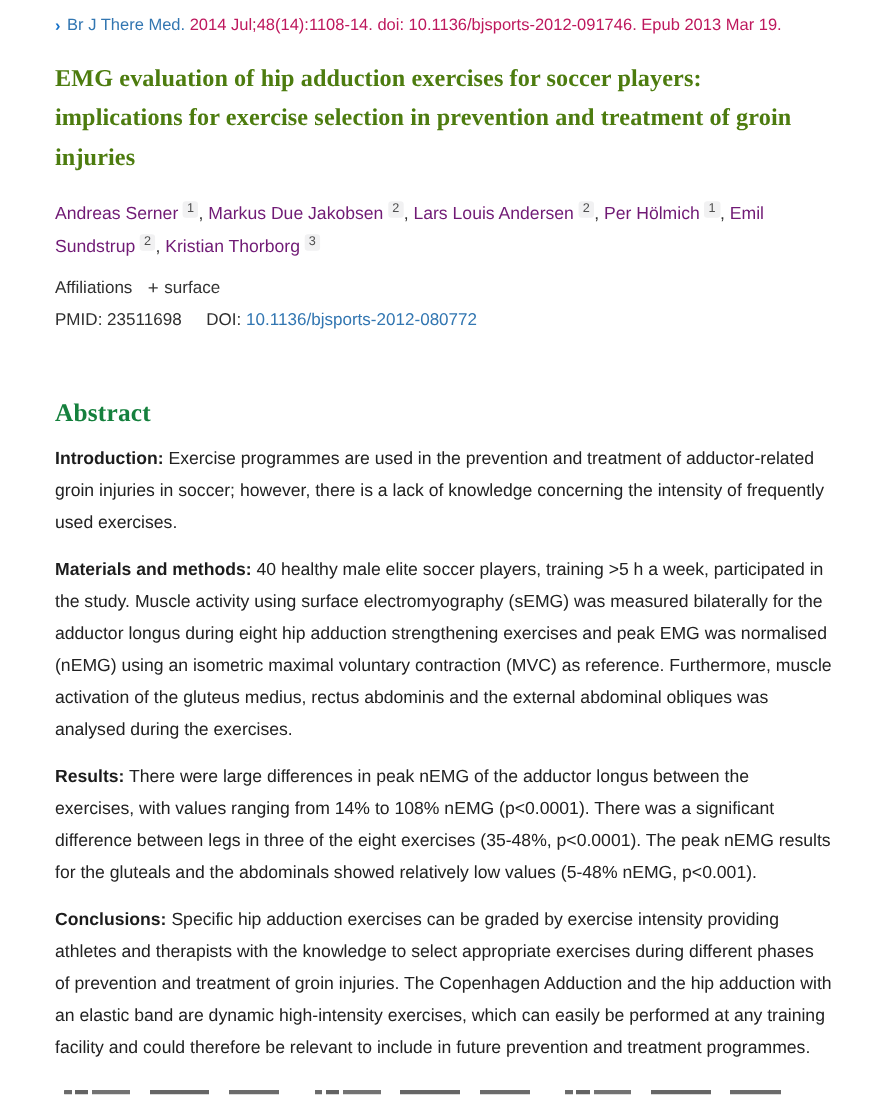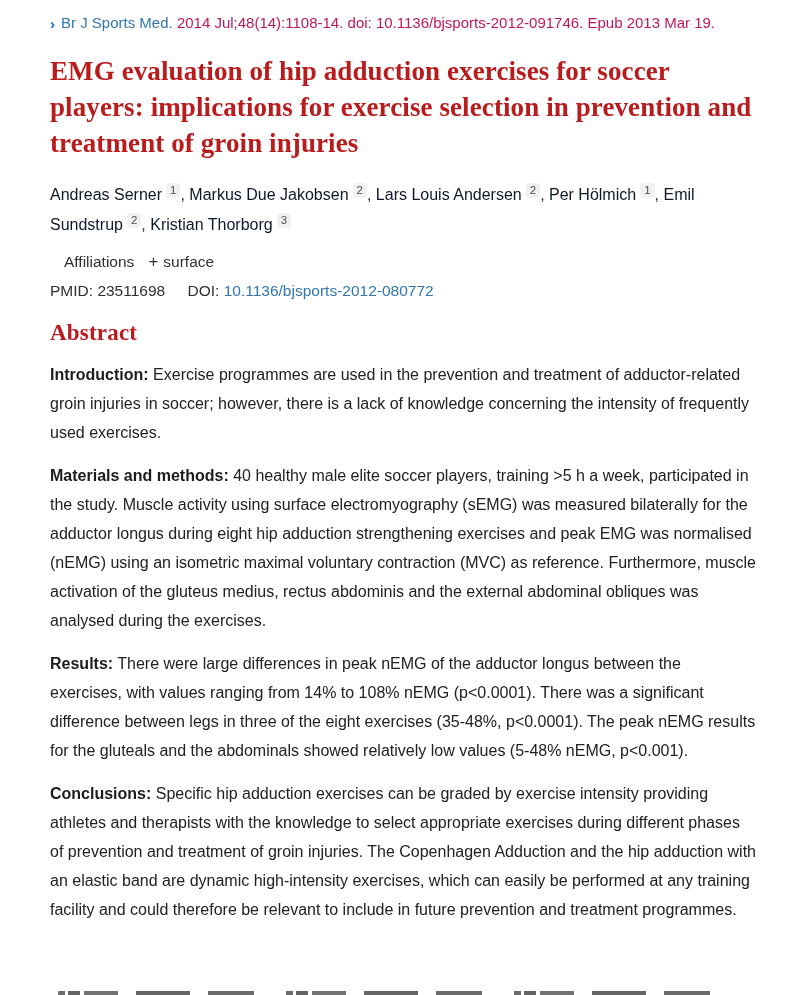--- a/index.html
+++ b/index.html
@@ -37,37 +37,37 @@
     color: #3276b1;
     text-decoration: none;
     cursor: pointer;
   }
   .citation-rest { color: #be185d; }
 
   
   h1.title {
     font-family: "Liberation Serif", "DejaVu Serif", serif;
     font-weight: 700;
-    font-size: 27px;
+    font-size: 22px;
     line-height: 36px;
-    color: #b91c1c;
+    color: #4d7c0f;
     margin-top: 22px;
     max-width: 720px;
     letter-spacing: 0.1px;
   }
 
   
   .authors {
     margin-top: 19px;
     font-size: 16px;
     line-height: 30px;
     max-width: 730px;
   }
   .author a {
-    color: #0f172a;
+    color: #701a75;
     text-decoration: none;
     cursor: pointer;
   }
   .aff-badge {
     display: inline-block;
     background: #f1f1f2;
     border-radius: 3px;
     color: #4e4e4e;
     font-size: 11.5px;
     line-height: 15px;
@@ -78,21 +78,20 @@
   .author-sep { color: #2f2f2f; }
 
   
   .affiliations {
     margin-top: 12px;
     font-size: 15.5px;
     color: #2f2f2f;
     display: flex;
     align-items: center;
     gap: 14px;
-    margin-left: 14px;
   }
   .expand-toggle {
     color: #333333;
     cursor: pointer;
     display: inline-flex;
     align-items: center;
     gap: 5px;
   }
   .plus-icon { font-size: 17px; font-weight: 400; color: #333; }
 
@@ -103,22 +102,22 @@
     color: #2f2f2f;
   }
   .ids-row .doi-group { margin-left: 18px; }
   .doi-link { color: #3276b1; text-decoration: none; cursor: pointer; }
 
   
   h2.abstract-heading {
     font-family: "Liberation Serif", "DejaVu Serif", serif;
     font-weight: 700;
     font-size: 23px;
-    color: #b91c1c;
-    margin-top: 20px;
+    color: #15803d;
+    margin-top: 63px;
     letter-spacing: 0.2px;
   }
   .abstract-body { margin-top: 6px; max-width: 724px; }
   .abs-p {
     font-size: 16px;
     line-height: 29px;
     color: #212121;
     margin-top: 14px;
   }
   .abs-p strong { font-weight: 700; color: #1c1c1c; }
@@ -144,21 +143,21 @@
   }
 </style>
 </head>
 <body>
 
 <div class="page">
 
   <div class="citation">
     <span class="chevron">›</span>
     <span>
-      <a class="journal-link">Br J Sports Med.</a>
+      <a class="journal-link">Br J There Med.</a>
       <span class="citation-rest">2014 Jul;48(14):1108-14. doi: 10.1136/bjsports-2012-091746. Epub 2013 Mar 19.</span>
     </span>
   </div>
 
   <h1 class="title">EMG evaluation of hip adduction exercises for soccer players: implications for exercise selection in prevention and treatment of groin injuries</h1>
 
   <div class="authors">
     
   <span class="author"><a>Andreas Serner</a><sup class="aff-badge">1</sup><span class="author-sep">,&nbsp;</span></span><span class="author"><a>Markus Due Jakobsen</a><sup class="aff-badge">2</sup><span class="author-sep">,&nbsp;</span></span><span class="author"><a>Lars Louis Andersen</a><sup class="aff-badge">2</sup><span class="author-sep">,&nbsp;</span></span><span class="author"><a>Per Hölmich</a><sup class="aff-badge">1</sup><span class="author-sep">,&nbsp;</span></span><span class="author"><a>Emil Sundstrup</a><sup class="aff-badge">2</sup><span class="author-sep">,&nbsp;</span></span><span class="author"><a>Kristian Thorborg</a><sup class="aff-badge">3</sup></span></div>
 

